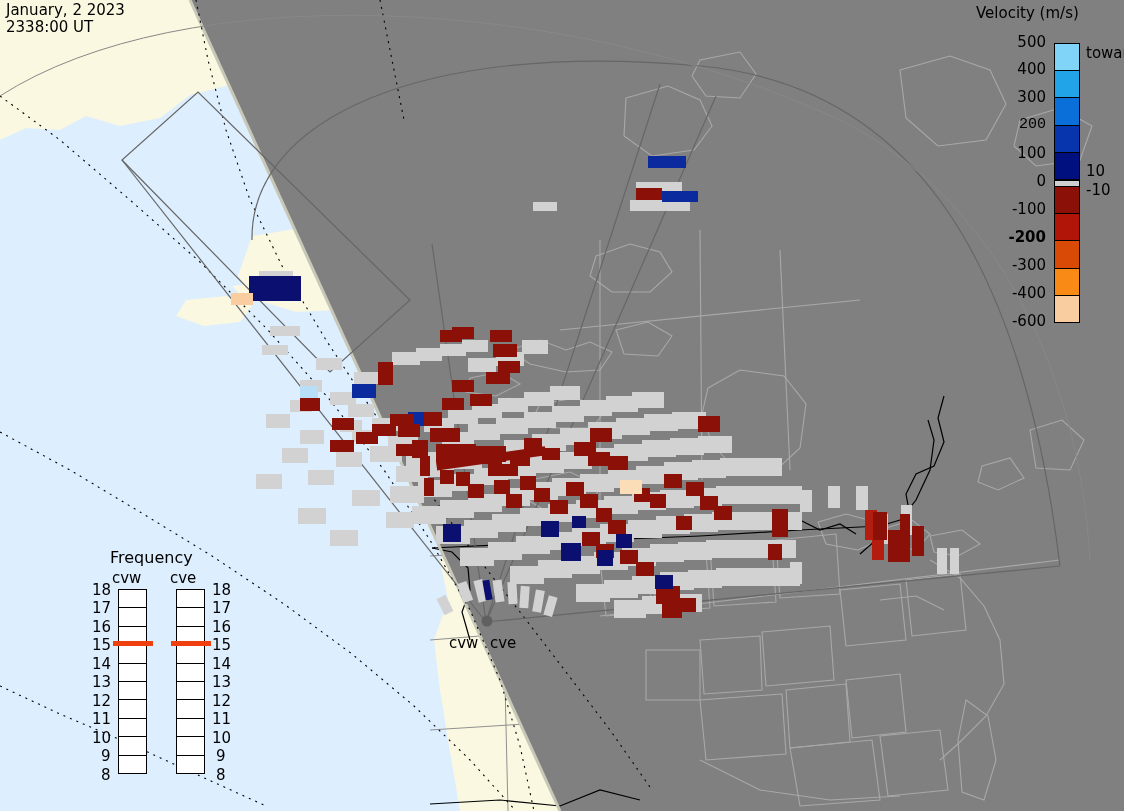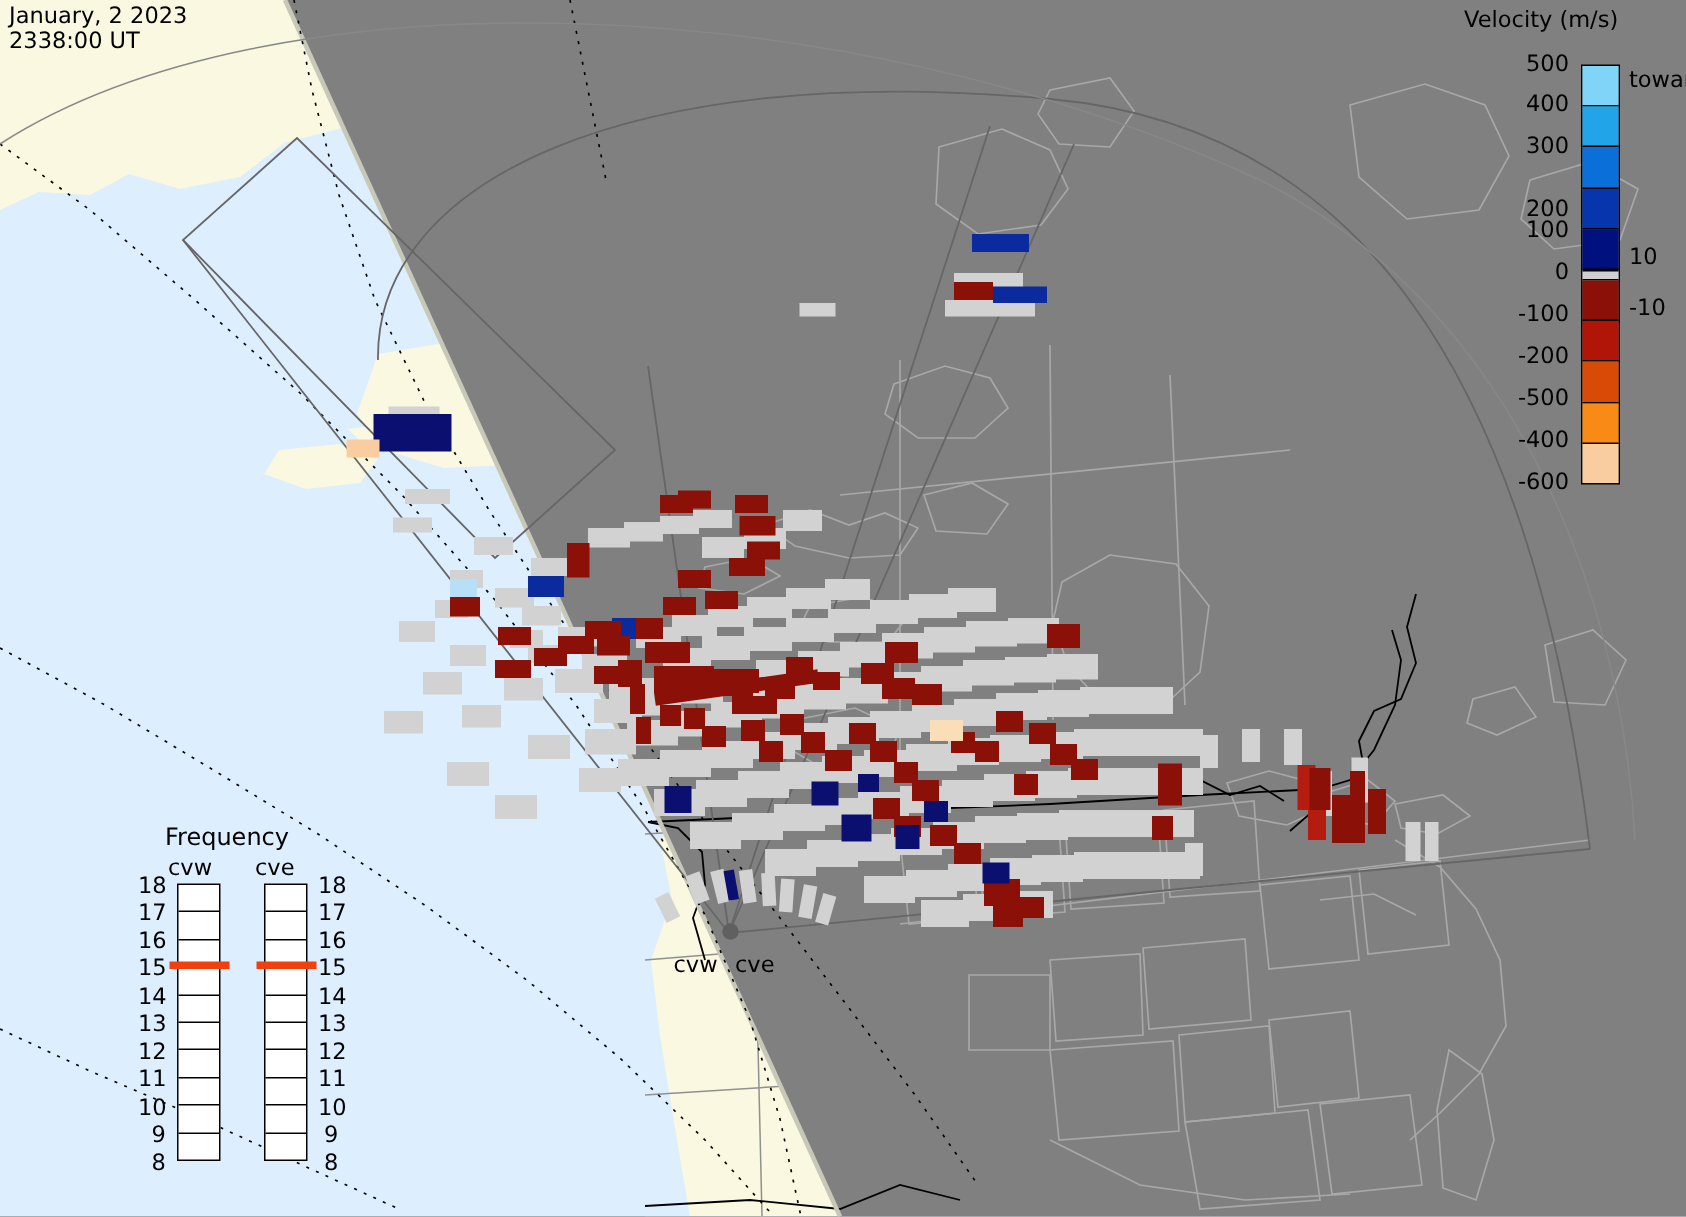--- a/index.html
+++ b/index.html
@@ -486,32 +486,32 @@
         <div class="swatch" style="background:#8a1008"></div>
         <div class="swatch" style="background:#b11508"></div>
         <div class="swatch" style="background:#d94a06"></div>
         <div class="swatch" style="background:#f98a16"></div>
         <div class="swatch" style="background:#f9cda0"></div>
       </div>
 
       <div class="vtick" style="top:31px;">500</div>
       <div class="vtick" style="top:58px;">400</div>
       <div class="vtick" style="top:86px;">300</div>
-      <div class="vtick" style="top:128px;">200</div>
+      <div class="vtick" style="top:114px;font-family:Liberation Mono, monospace;">200</div>
       <div class="vtick" style="top:142px;">100</div>
       <div class="vtick" style="top:170px;">0</div>
       <div class="vtick" style="top:198px;">-100</div>
-      <div class="vtick" style="top:226px;">-200</div>
-      <div class="vtick" style="top:254px;">-500</div>
+      <div class="vtick" style="top:226px;font-weight:bold;">-200</div>
+      <div class="vtick" style="top:254px;">-300</div>
       <div class="vtick" style="top:282px;">-400</div>
       <div class="vtick" style="top:310px;">-600</div>
 
       <div class="vside" style="top:42px;">toward</div>
       <div class="vside" style="top:160px;">10</div>
-      <div class="vside" style="top:194px;">-10</div>
+      <div class="vside" style="top:179px;">-10</div>
       <div class="vside" style="top:304px;margin-left:48px;">away</div>
     </div>
 
     <div id="frequency-legend">
       <div class="ftitle">Frequency</div>
 
       <div class="fcolhead" style="left:20px;">cvw</div>
       <div class="fcolhead" style="left:78px;">cve</div>
 
       <div class="fcol" style="left:26px;">

